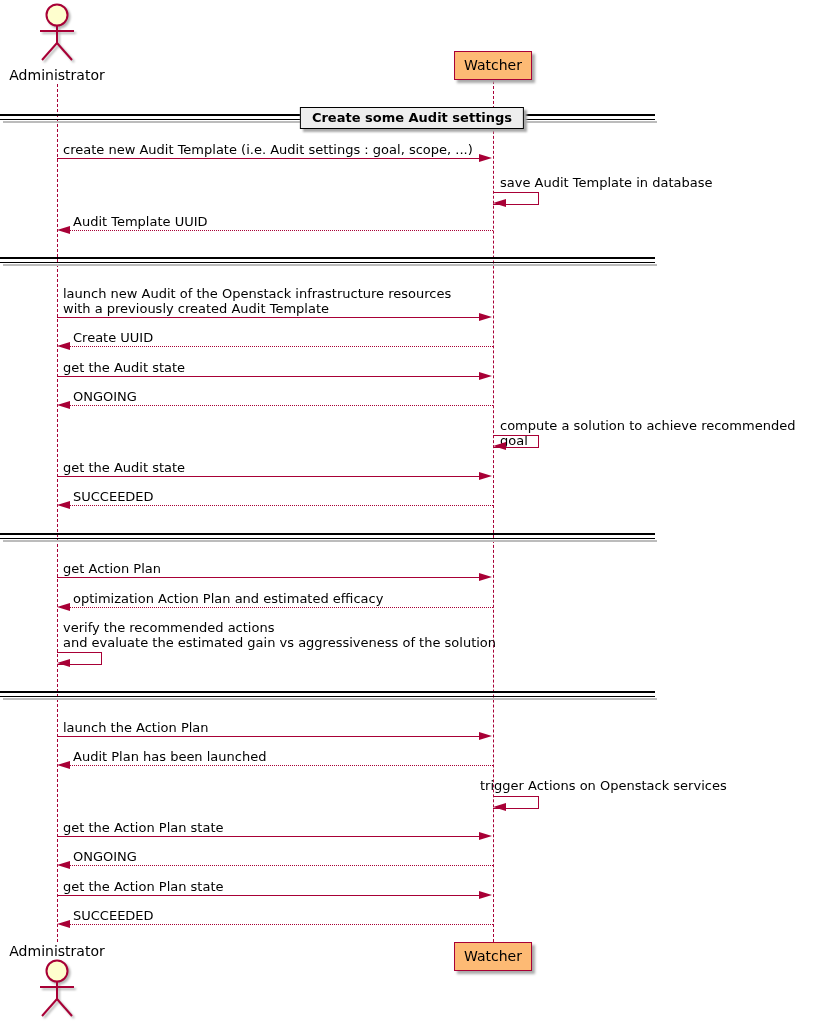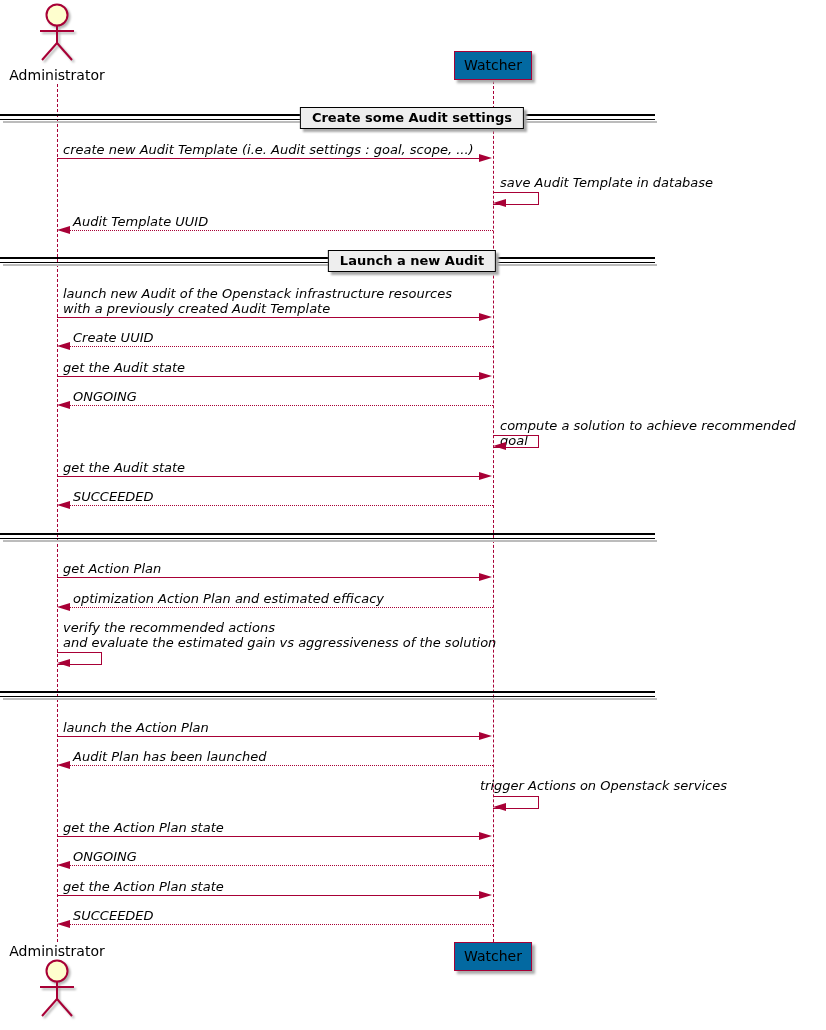--- a/index.html
+++ b/index.html
@@ -3,36 +3,36 @@
 <meta charset="utf-8">
 <style>
   html,body{margin:0;padding:0;background:#fff;}
   .diagram{
     position:relative;width:826px;height:1030px;background:#ffffff;
     font-family:"DejaVu Sans","Liberation Sans",sans-serif;font-size:13px;color:#000;
     overflow:hidden;
   }
   .lifeline{position:absolute;width:0;border-left:1px dashed #A80036;}
   .participant{
-    position:absolute;transform:translateX(-50%);background:#0369a1;
+    position:absolute;transform:translateX(-50%);background:#fdba74;
     border:1.8px solid #A80036;padding:5px 9px 6px;font-size:14px;
     box-shadow:3px 3px 2.5px #aaa;white-space:nowrap;
   }
   .actor-label{position:absolute;transform:translateX(-50%);white-space:nowrap;font-size:14px;}
   .actor-figure{position:absolute;filter:drop-shadow(2.5px 2.5px 1px #b4b4b4);}
   .divider{position:absolute;left:0;width:655px;height:22px;}
   .divider .bar1{position:absolute;left:0;right:0;top:7px;height:1.5px;background:#000;}
   .divider .bar2{position:absolute;left:0;right:0;top:11.5px;height:1.5px;background:#000;}
   .divider .bar-shadow{position:absolute;left:3px;right:-2px;top:13.8px;height:1.8px;background:#bcbcbc;}
   .divider-box{
     position:absolute;left:412px;transform:translateX(-50%);top:0;background:#EEEEEE;
     border:1.8px solid #000;padding:2px 11px 3px;font-weight:bold;white-space:nowrap;
     box-shadow:3px 3px 2px #aaa;
   }
-  .msg-label{position:absolute;white-space:pre-line;line-height:15px;font-style:italic;}
+  .msg-label{position:absolute;white-space:pre-line;line-height:15px;}
   .mline{position:absolute;height:0;}
   .mline.solid{border-top:1.5px solid #A80036;}
   .mline.dotted{border-top:1.5px dotted #A80036;}
   .head{position:absolute;width:0;height:0;border-top:4.5px solid transparent;border-bottom:4.5px solid transparent;}
   .head.right{border-left:13px solid #A80036;}
   .head.left{border-right:13px solid #A80036;}
   .selfloop{position:absolute;border:1.5px solid #A80036;border-left:none;}
 </style>
 </head>
 <body>
@@ -79,21 +79,20 @@
   <div>
     <div class="msg-label" style="left:73px;top:214px">Audit Template UUID</div>
     <div class="mline dotted" style="left:66px;top:230px;width:427px"></div>
     <div class="head left" style="left:57px;top:226px"></div>
   </div>
 
   <div class="divider" style="top:250px">
     <div class="bar1"></div>
     <div class="bar2"></div>
     <div class="bar-shadow"></div>
-    <div class="divider-box">Launch a new Audit</div>
   </div>
 
   <div>
     <div class="msg-label" style="left:63px;top:286px">launch new Audit of the Openstack infrastructure resources
 with a previously created Audit Template</div>
     <div class="mline solid" style="left:57px;top:317px;width:423px"></div>
     <div class="head right" style="left:479px;top:313px"></div>
   </div>
 
   <div>

